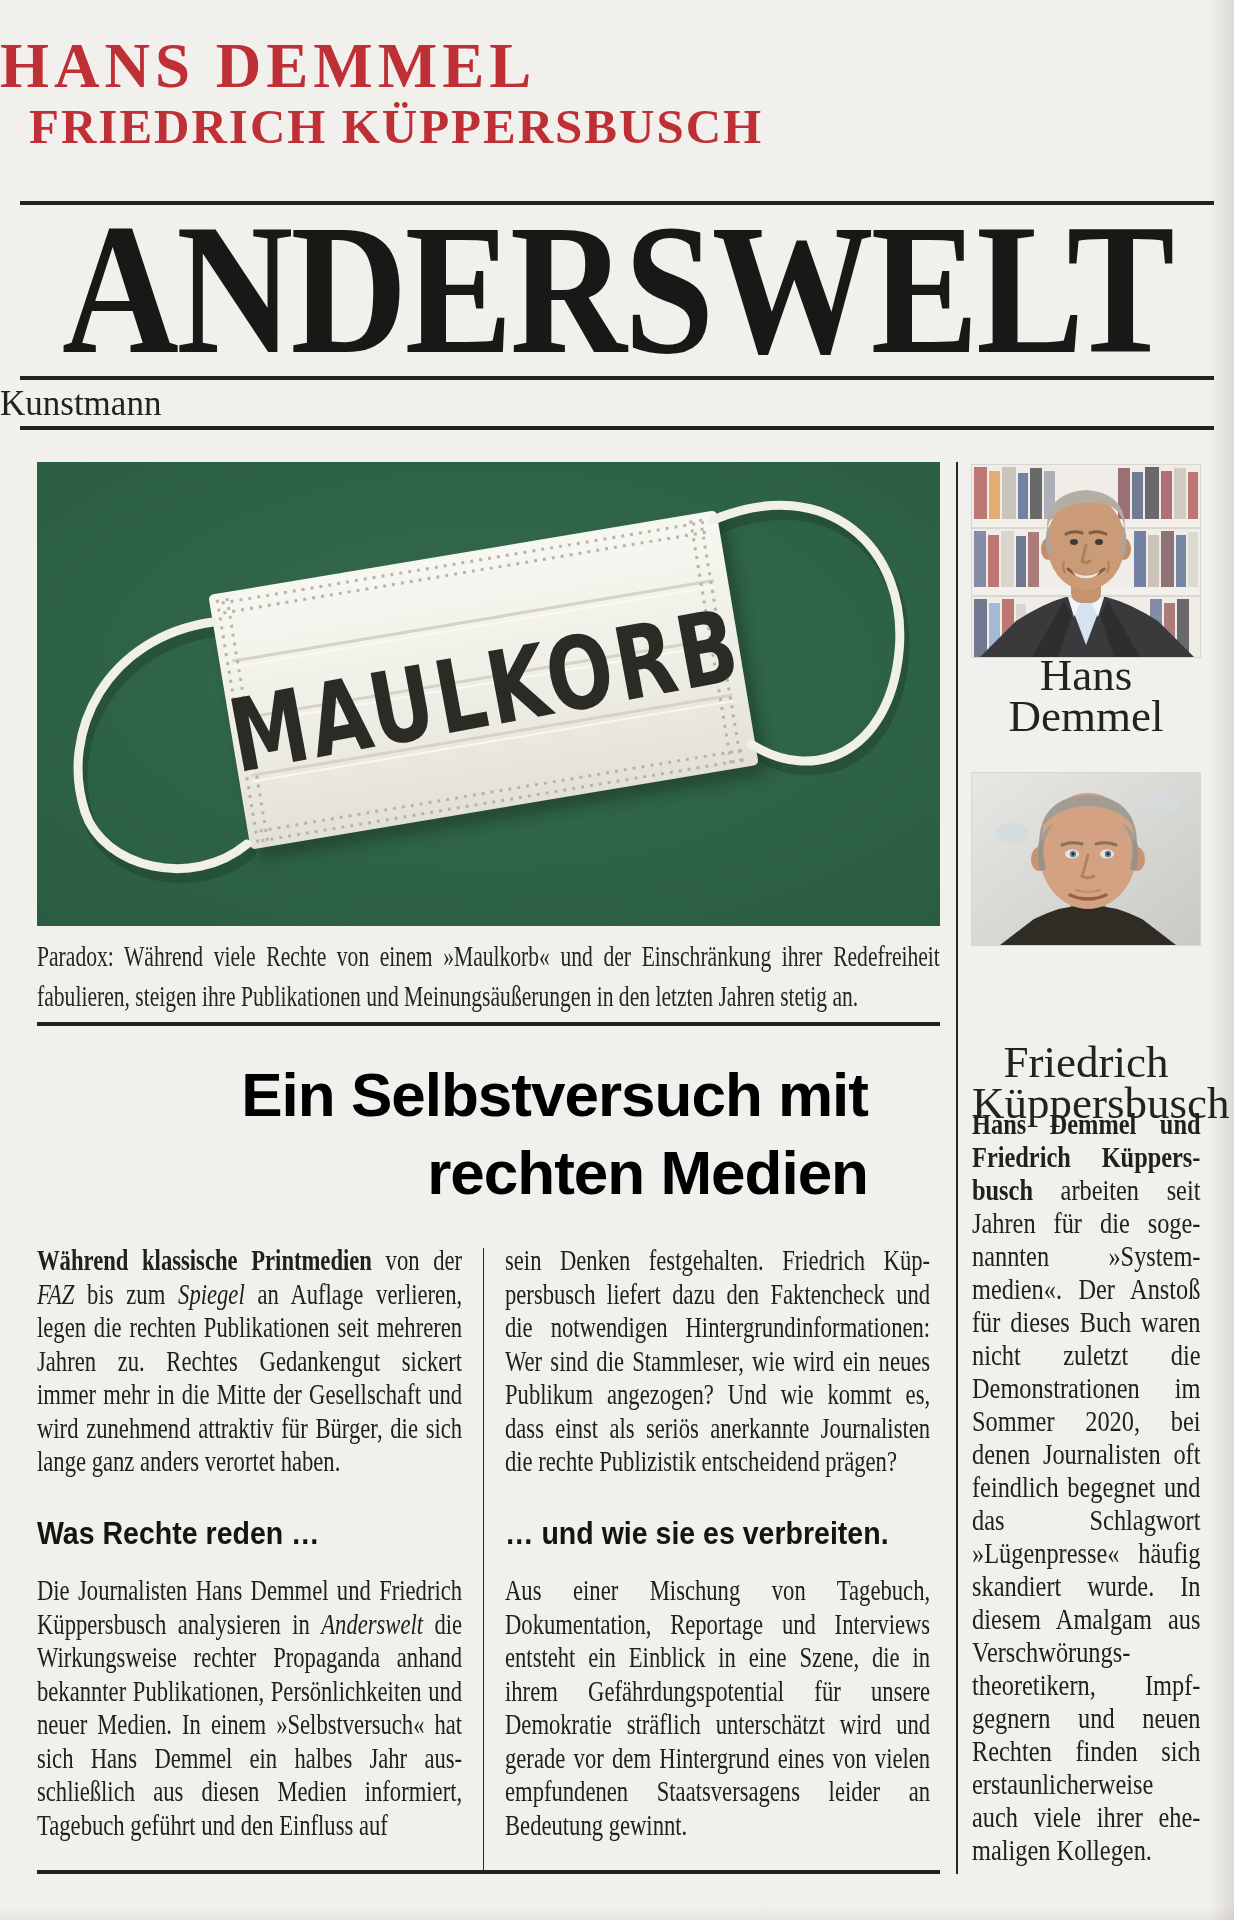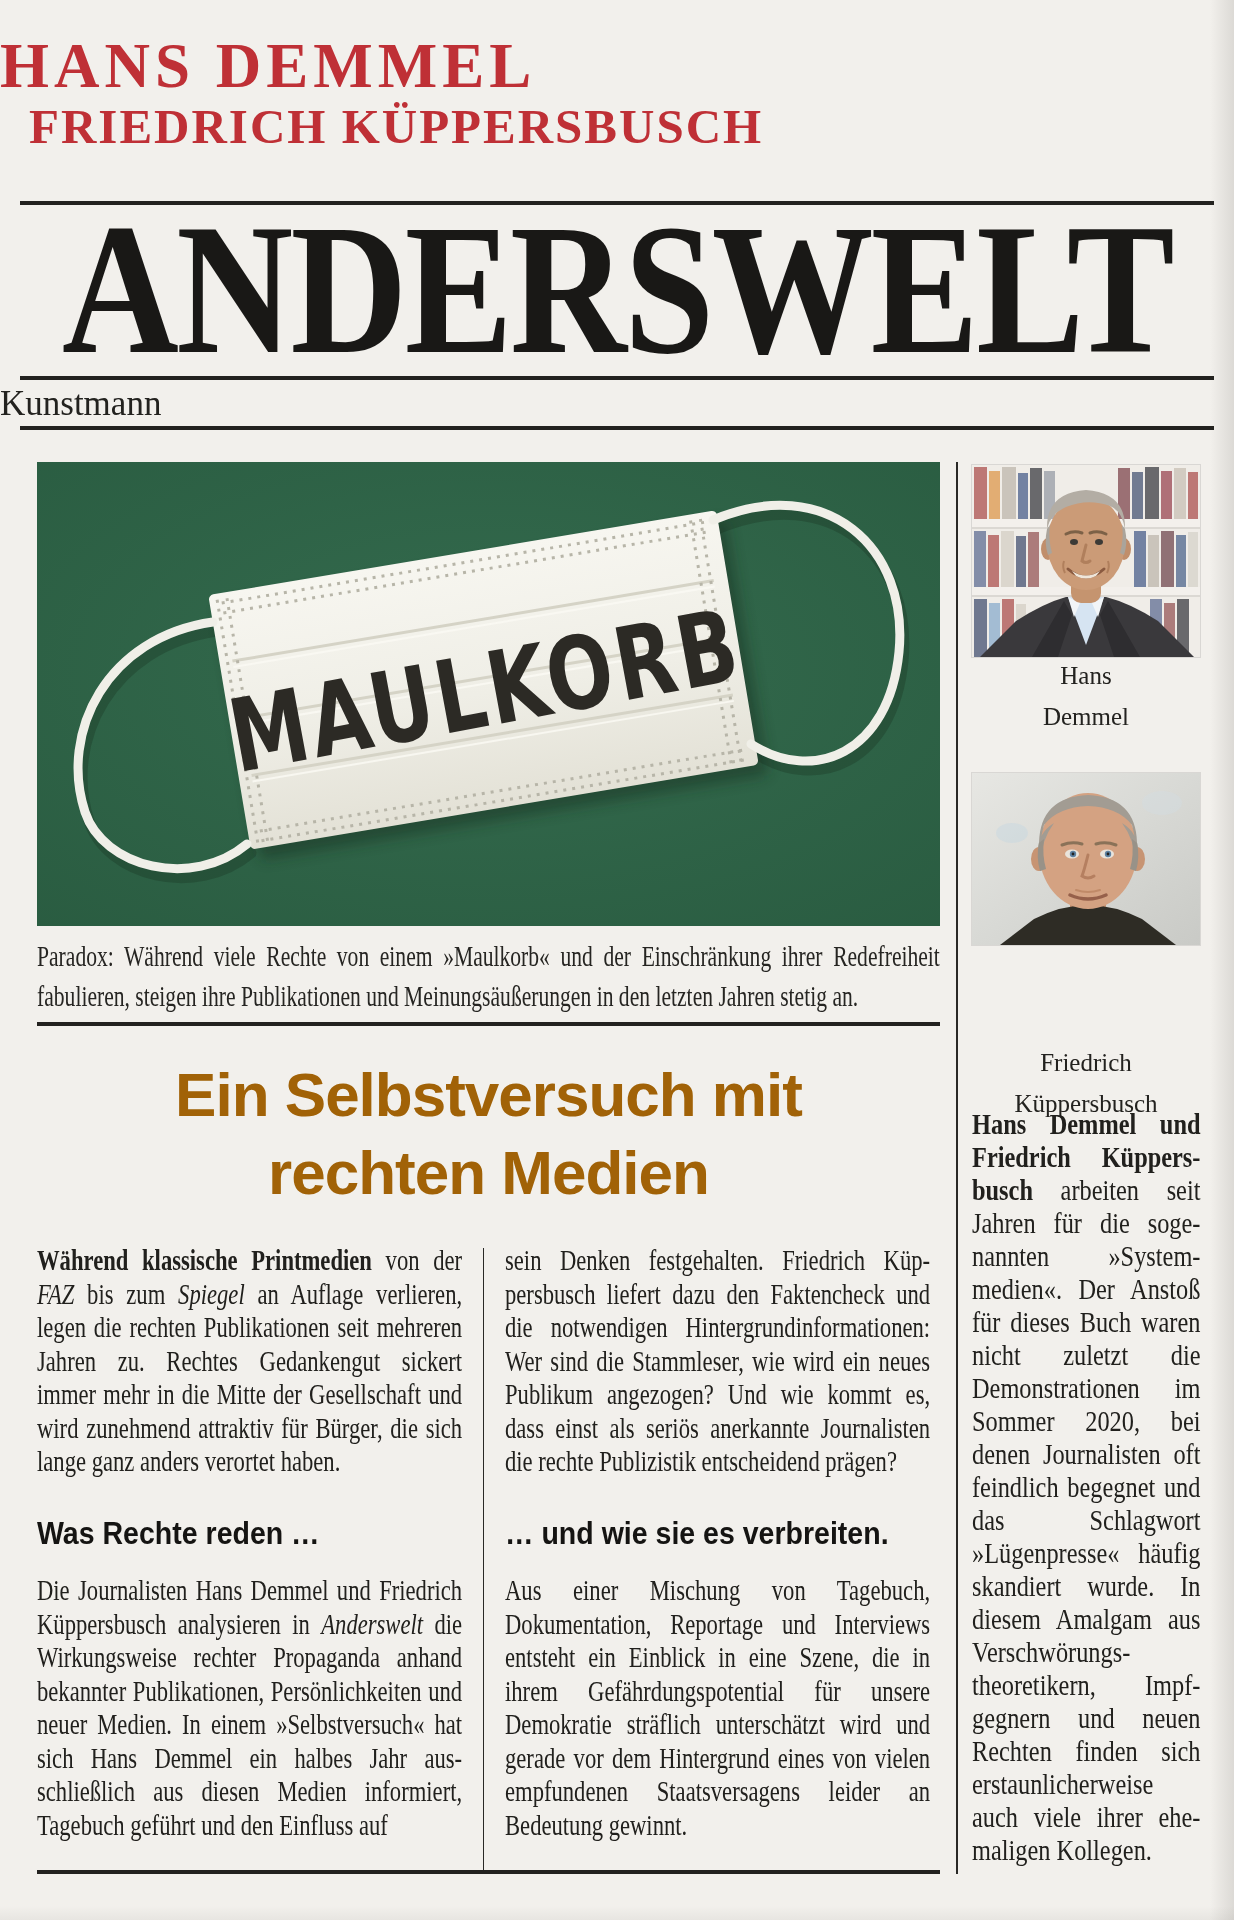--- a/index.html
+++ b/index.html
@@ -40,42 +40,42 @@
   .mask-figure{left:37px;top:462px;width:903px;height:464px;}
   .mask-figure svg{display:block;width:100%;height:100%;}
   .hero-caption{
     left:37px;top:936px;width:1254px;
     transform:scaleX(0.72);transform-origin:0 0;
     font-size:30px;line-height:40px;text-align:justify;color:#262522;
   }
   
   .headline{
     left:37px;top:1056px;width:903px;padding:0 72px;
-    text-align:center;font-family:"Liberation Sans",sans-serif;
-    font-weight:bold;font-size:62px;line-height:78px;letter-spacing:-1px;color:#a16207;
+    text-align:right;font-family:"Liberation Sans",sans-serif;
+    font-weight:bold;font-size:62px;line-height:78px;letter-spacing:-1px;color:#000000;
   }
   .body-col{
     transform:scaleX(0.78);transform-origin:0 0;width:545px;
     font-size:29px;line-height:33.5px;text-align:justify;
     hyphens:manual;-webkit-hyphens:manual;color:#21201d;
   }
   .col-x1{left:37px;}
   .col-x2{left:505px;}
   .subhead{
     font-family:"Liberation Sans",sans-serif;font-weight:bold;
     font-size:31px;white-space:nowrap;letter-spacing:0;
     transform:scaleX(0.92);transform-origin:0 0;color:#151412;
   }
   .vdivider{width:2px;background:#2a2926;}
   
   .sidebar-photo{left:972px;width:228px;outline:1px solid rgba(0,0,0,0.10);}
   .sidebar-photo svg{display:block;width:100%;height:100%;}
   .portrait-caption{
     left:972px;width:228px;text-align:center;
-    font-size:25px;line-height:41px;color:#23221f;
+    font-size:45px;line-height:41px;color:#23221f;
   }
   .bio{
     left:972px;top:1108px;width:272px;
     transform:scaleX(0.84);transform-origin:0 0;
     font-size:29px;line-height:33px;text-align:justify;
     hyphens:manual;-webkit-hyphens:manual;color:#21201d;
   }
   .edge-shadow-right{
     right:0;top:0;width:24px;height:1920px;
     background:linear-gradient(to right, rgba(60,55,50,0) 0%, rgba(60,55,50,0.12) 100%);

